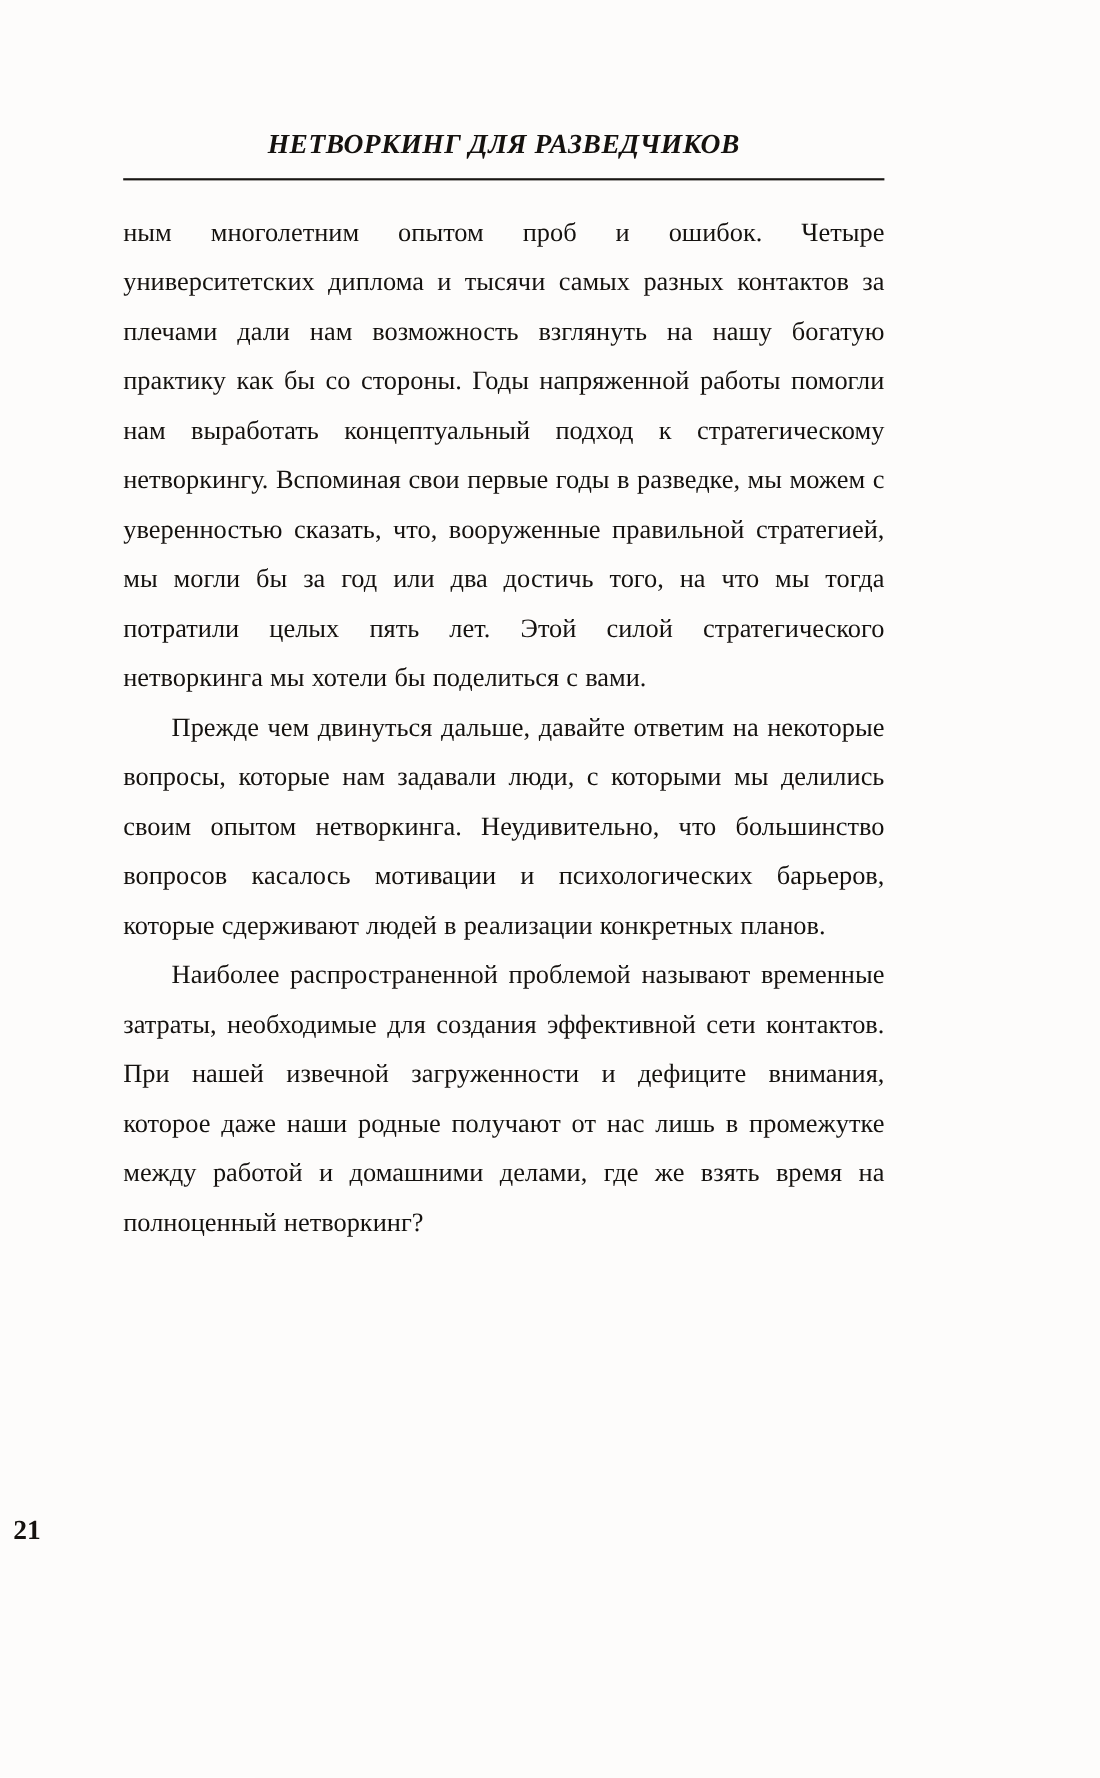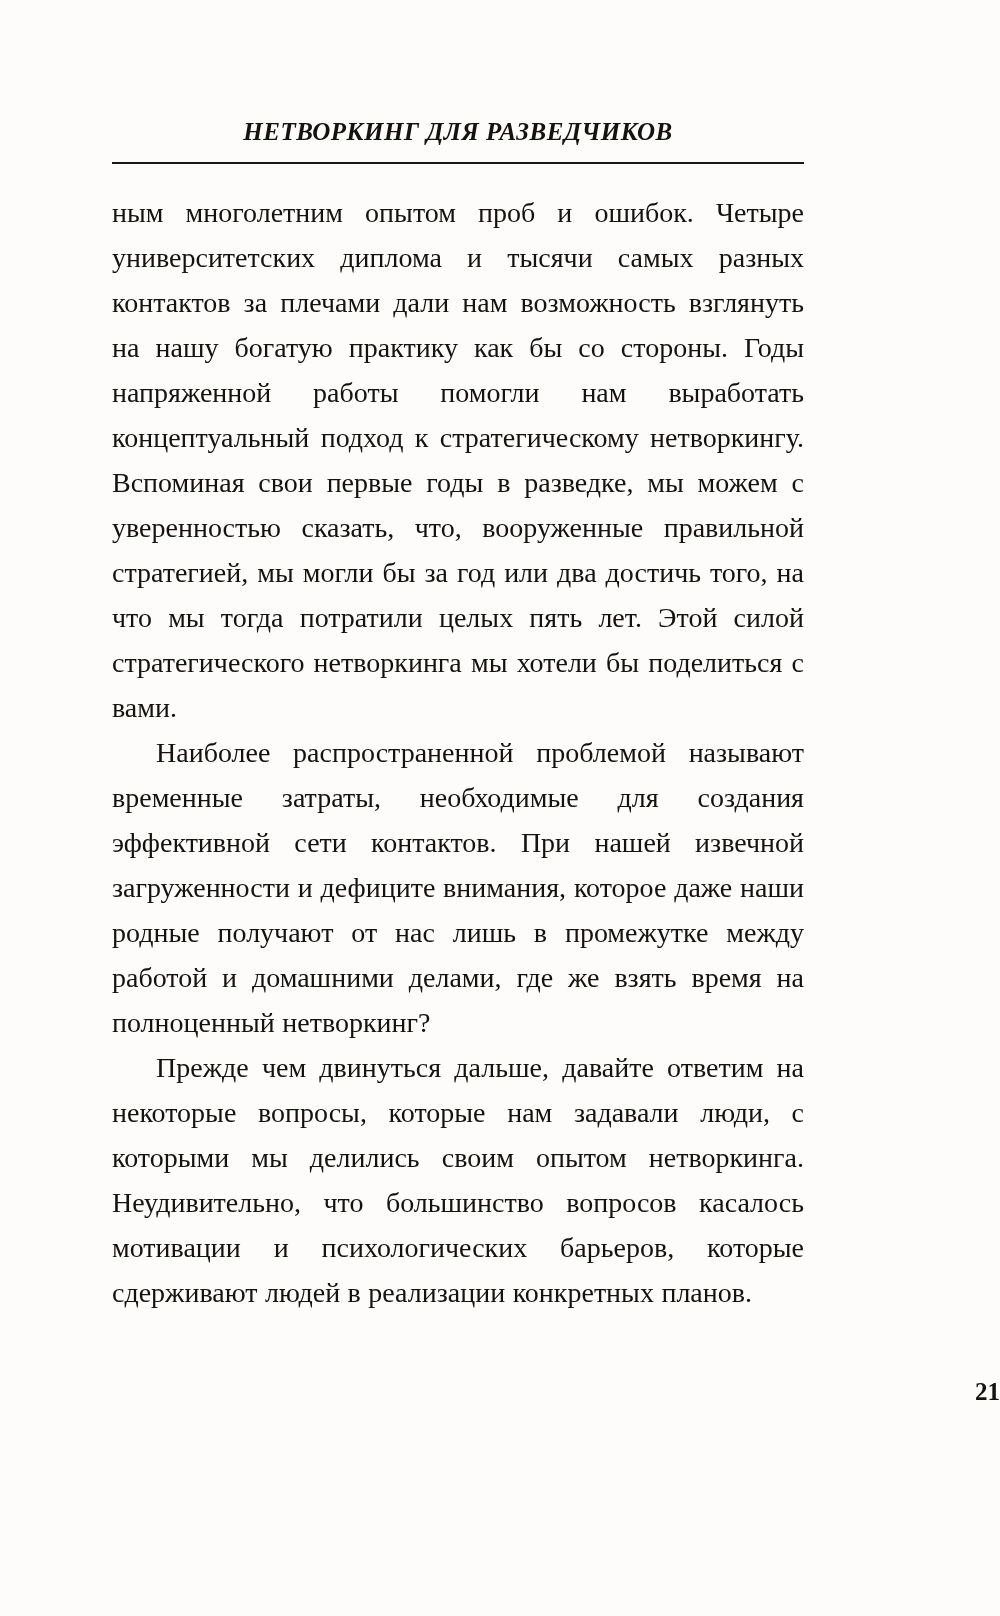--- a/index.html
+++ b/index.html
@@ -42,57 +42,57 @@
     margin-top: 16px;
     border-top: 2px solid #1a1714;
     width: 100%;
     height: 0;
   }
   .body-text {
     margin-top: 26px;
   }
   .body-text p {
     margin: 0;
-    font-size: 28px;
+    font-size: 24px;
     line-height: 45px;
     text-align: justify;
     text-justify: inter-word;
     color: #15120f;
     hyphens: manual;
     word-spacing: 0.5px;
   }
   .body-text p.indent {
     text-indent: 44px;
   }
   .body-text p + p {
     margin-top: 0;
   }
   .folio {
     position: absolute;
     left: 12px;
     right: 0;
     top: 1378px;
-    text-align: right;
+    text-align: left;
     font-size: 25px;
     font-weight: 700;
     color: #15120f;
   }
 </style>
 </head>
 <body>
 
 <div class="page">
   <div class="content">
 
     <div class="running-head">НЕТВОРКИНГ ДЛЯ РАЗВЕДЧИКОВ</div>
 
     <div class="rule"></div>
 
     <div class="body-text">
       <p>ным многолетним опытом проб и ошибок. Четыре университетских диплома и тысячи самых разных контактов за плечами дали нам возможность взглянуть на нашу богатую практику как бы со стороны. Годы напряженной работы помогли нам выработать концептуальный подход к стратегическому нетворкингу. Вспоминая свои первые годы в разведке, мы можем с уверенностью сказать, что, вооруженные правильной стратегией, мы могли бы за год или два достичь того, на что мы тогда потратили целых пять лет. Этой силой стратегического нетворкинга мы хотели бы поделиться с вами.</p>
+      <p class="indent">Прежде чем двинуться дальше, давайте ответим на некоторые вопросы, которые нам задавали люди, с которыми мы делились своим опытом нетворкинга. Неудивительно, что большинство вопросов касалось мотивации и психологических барьеров, которые сдерживают людей в реализации конкретных планов.</p>
       <p class="indent">Наиболее распространенной проблемой называют временные затраты, необходимые для создания эффективной сети контактов. При нашей извечной загруженности и дефиците внимания, которое даже наши родные получают от нас лишь в промежутке между работой и домашними делами, где же взять время на полноценный нетворкинг?</p>
-      <p class="indent">Прежде чем двинуться дальше, давайте ответим на некоторые вопросы, которые нам задавали люди, с которыми мы делились своим опытом нетворкинга. Неудивительно, что большинство вопросов касалось мотивации и психологических барьеров, которые сдерживают людей в реализации конкретных планов.</p>
     </div>
 
   </div>
 
   <div class="folio">21</div>
 </div>
 
 </body></html>

